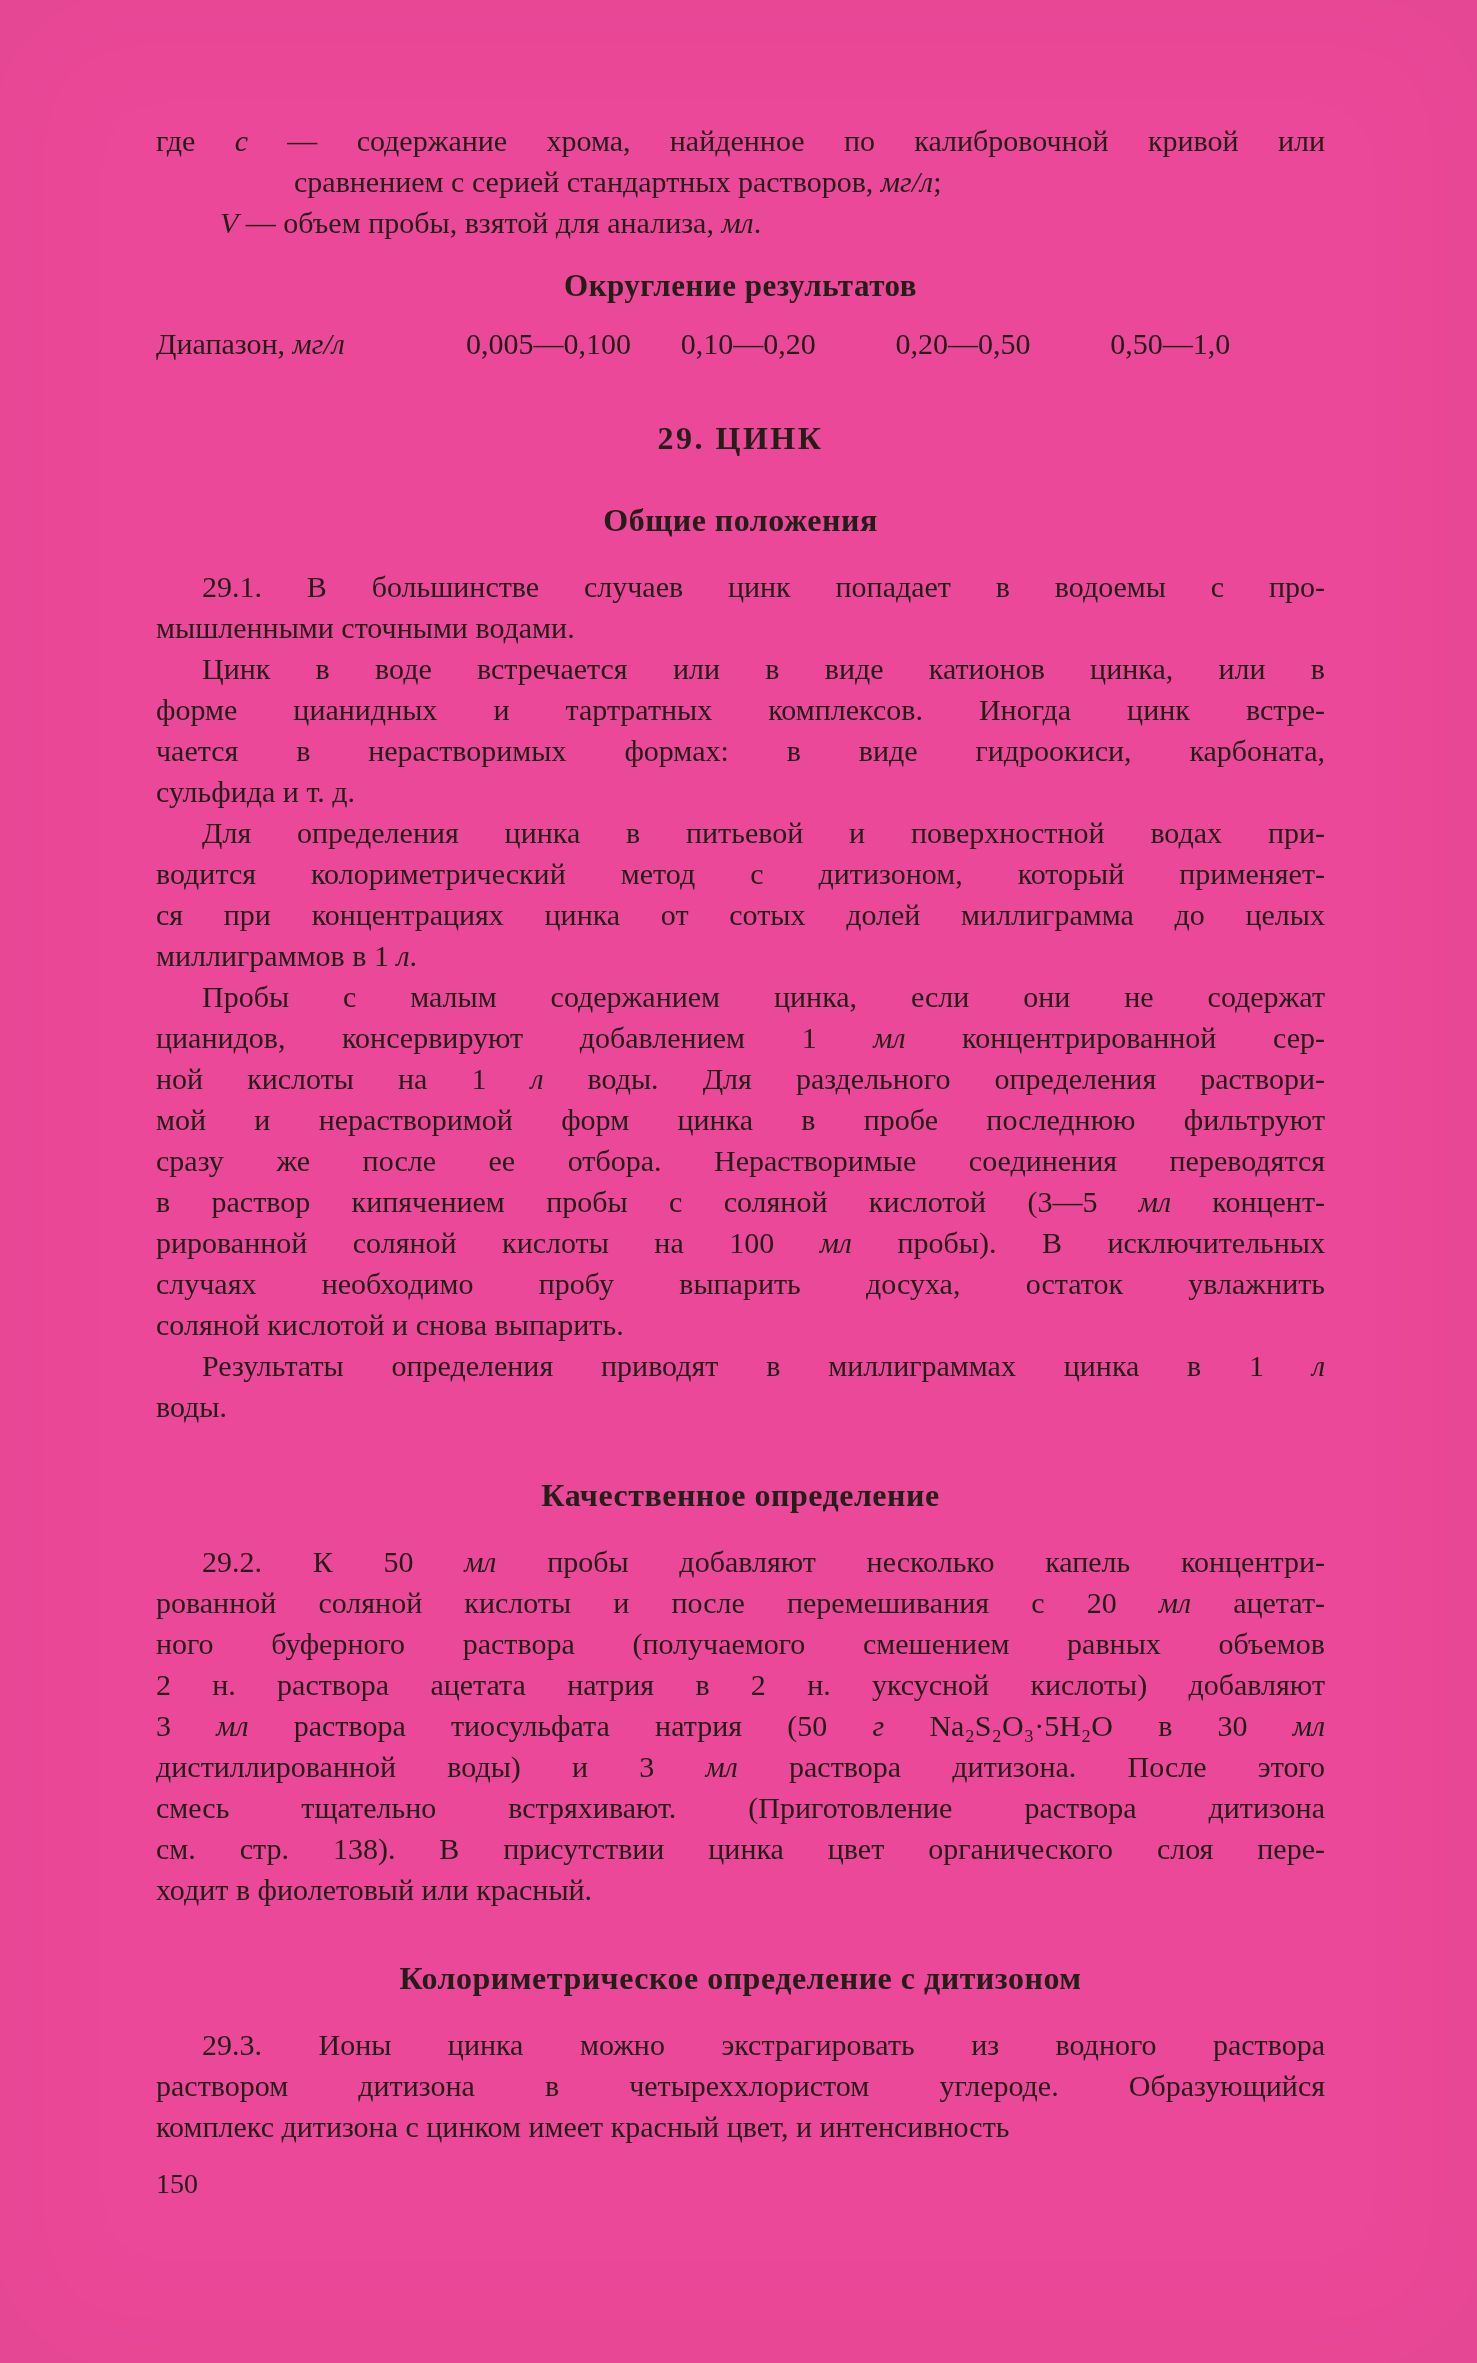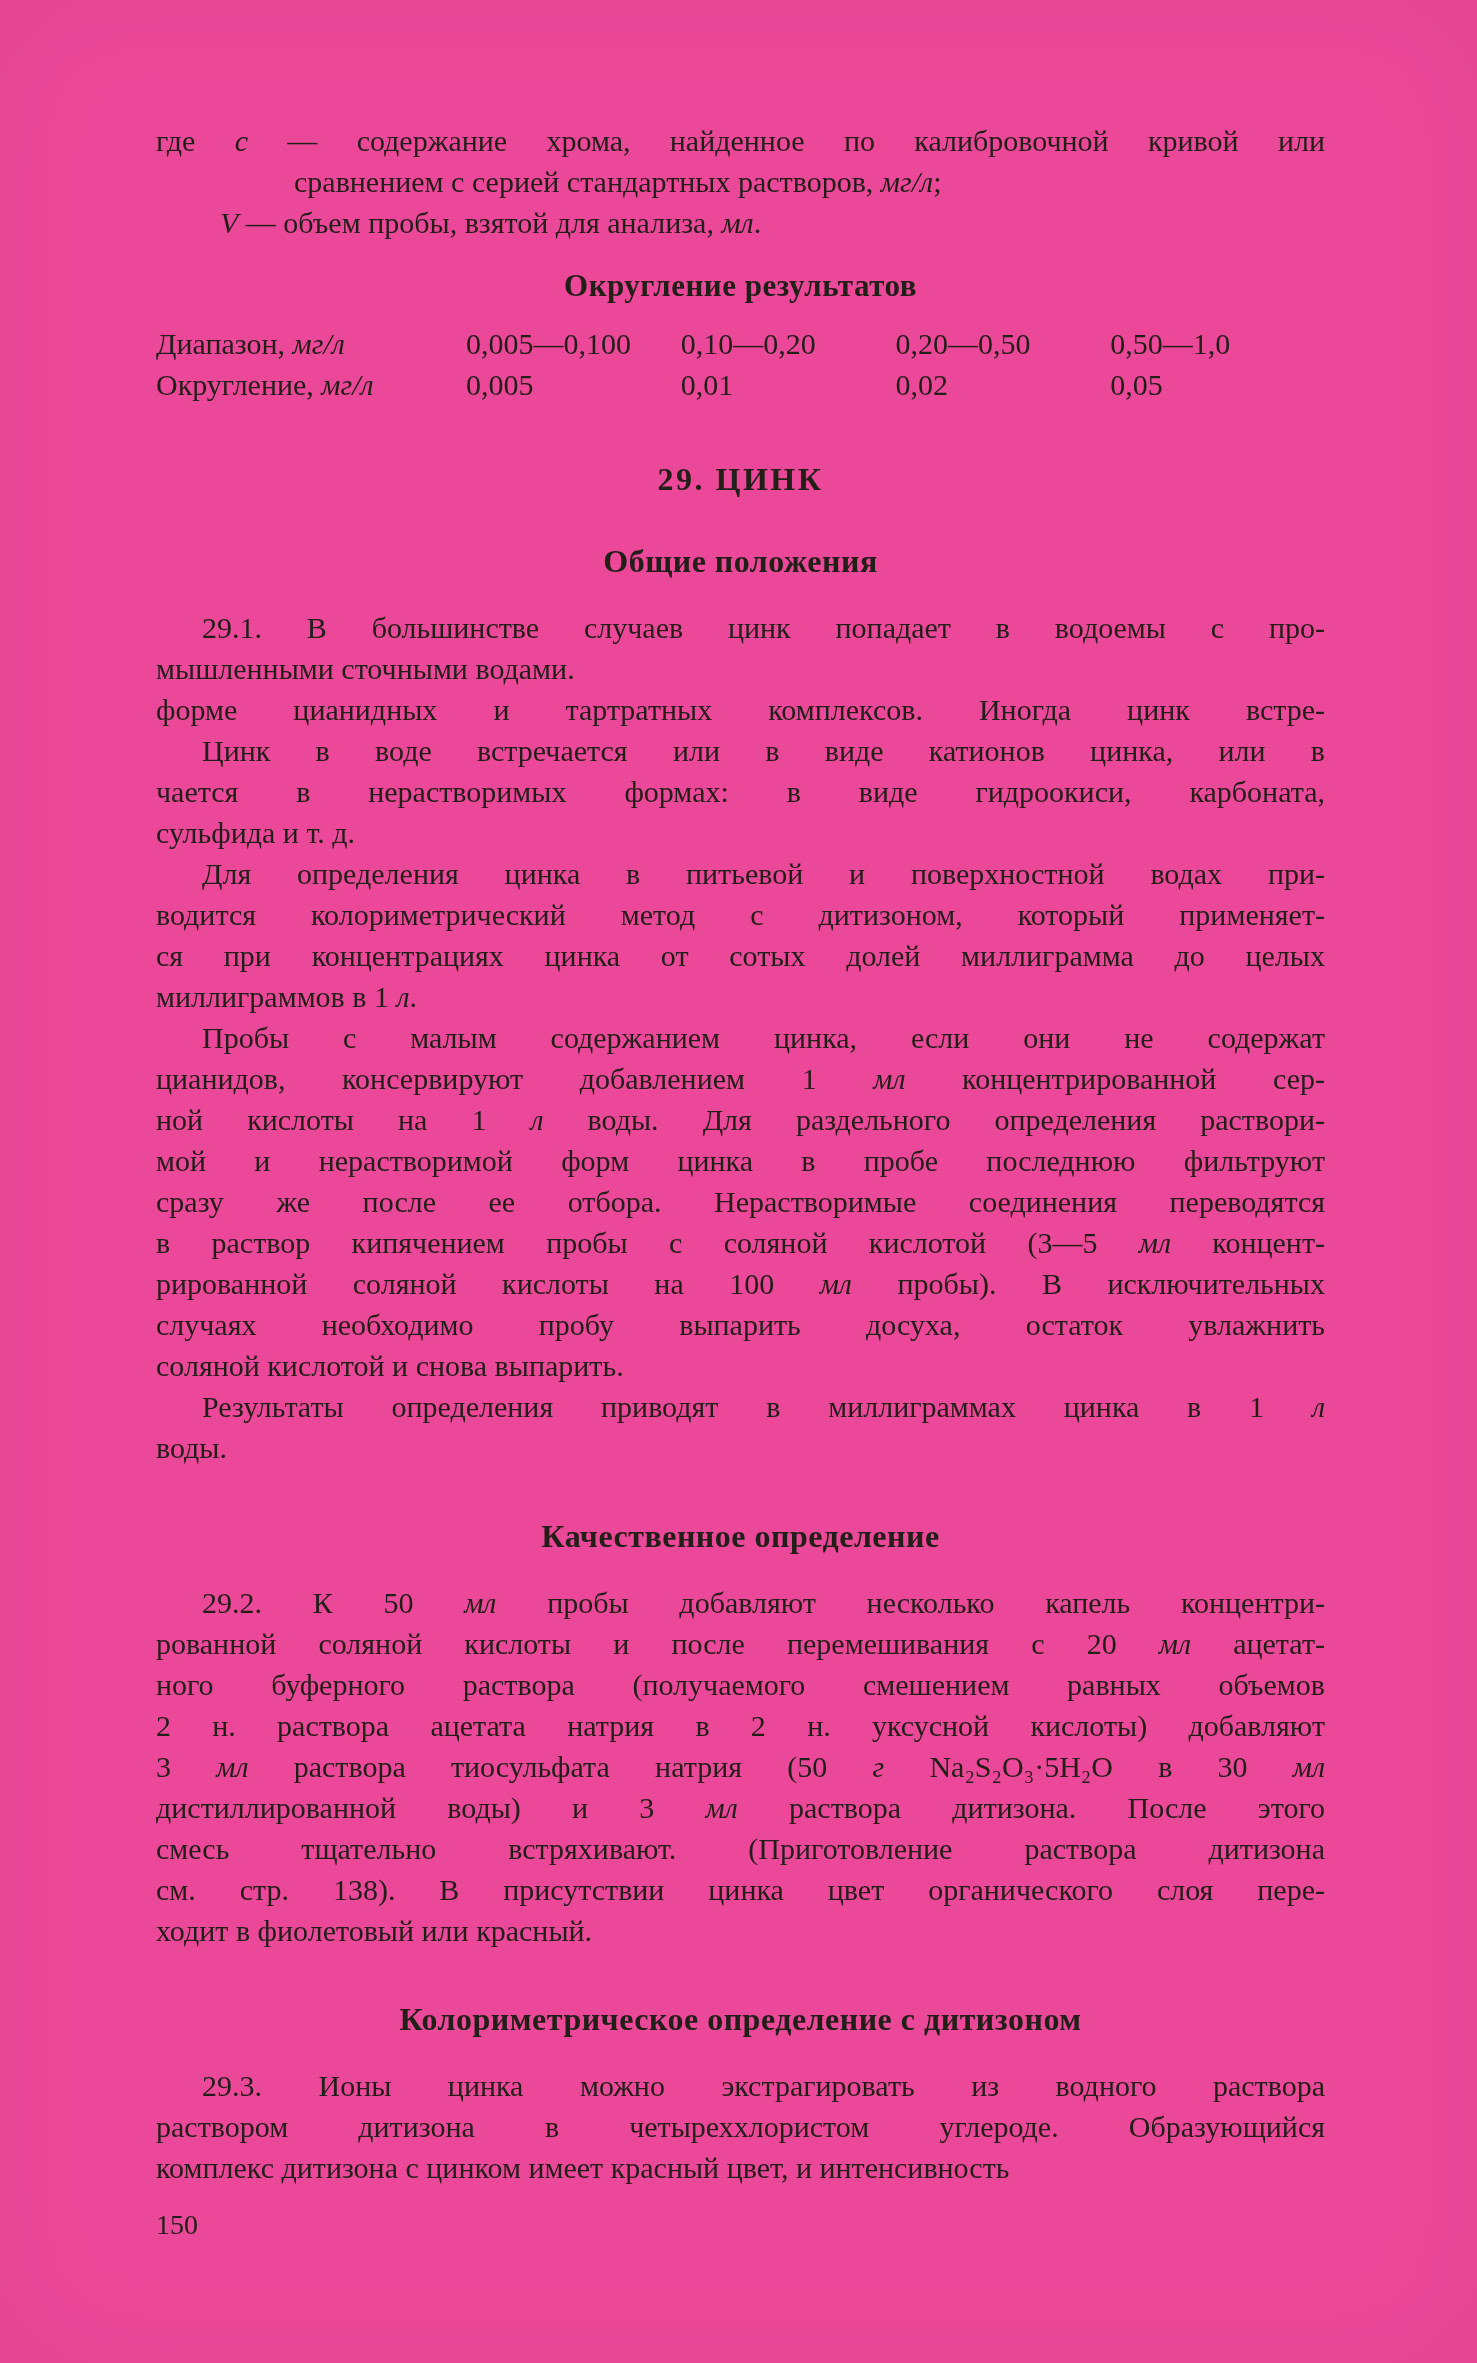--- a/index.html
+++ b/index.html
@@ -86,40 +86,33 @@
 
   <div class="subhead">Округление результатов</div>
   <div class="rtable">
     <div class="trow">
       <span class="tlabel">Диапазон, <i>мг/л</i></span>
       <span class="tcell">0,005—0,100</span>
       <span class="tcell">0,10—0,20</span>
       <span class="tcell">0,20—0,50</span>
       <span class="tcell">0,50—1,0</span>
     </div>
-    <div class="trow">
-      <span class="tlabel">Округление, <i>мг/л</i></span>
-      <span class="tcell">0,005</span>
-      <span class="tcell">0,01</span>
-      <span class="tcell">0,02</span>
-      <span class="tcell">0,05</span>
-    </div>
   </div>
 
   <div class="chapter">29. ЦИНК</div>
 
   <div class="sechead">Общие положения</div>
   <div class="section-body">
     <div class="para">
         <div class="line first">29.1. В большинстве случаев цинк попадает в водоемы с про-</div>
         <div class="line last">мышленными сточными водами.</div>
       </div>
     <div class="para">
+        <div class="line first">Цинк в воде встречается или в виде катионов цинка, или в</div>
         <div class="line">форме цианидных и тартратных комплексов. Иногда цинк встре-</div>
-        <div class="line first">Цинк в воде встречается или в виде катионов цинка, или в</div>
         <div class="line">чается в нерастворимых формах: в виде гидроокиси, карбоната,</div>
         <div class="line last">сульфида и т. д.</div>
       </div>
     <div class="para">
         <div class="line first">Для определения цинка в питьевой и поверхностной водах при-</div>
         <div class="line">водится колориметрический метод с дитизоном, который применяет-</div>
         <div class="line">ся при концентрациях цинка от сотых долей миллиграмма до целых</div>
         <div class="line last">миллиграммов в 1 <i>л</i>.</div>
       </div>
     <div class="para">

